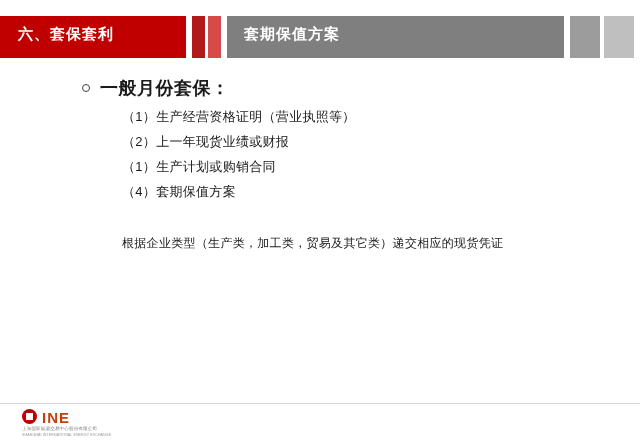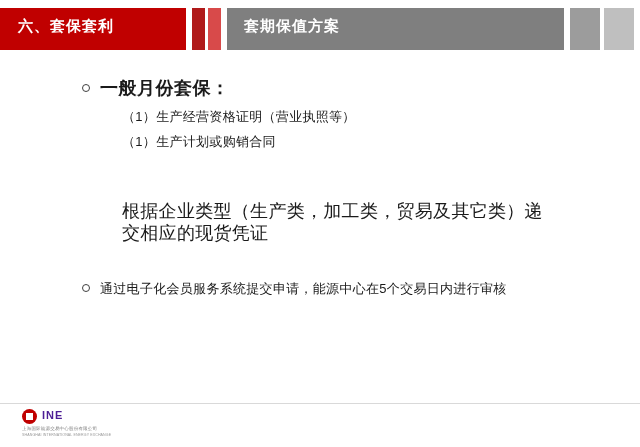--- a/index.html
+++ b/index.html
@@ -12,21 +12,21 @@
     background: #ffffff;
     font-family: "Liberation Sans", sans-serif;
     overflow: hidden;
     position: relative;
   }
 
   
   .header {
     position: absolute;
     left: 0;
-    top: 0;
+    top: 8px;
     width: 640px;
     height: 58px;
   }
   .hdr-red {
     position: absolute;
     left: 0;
     top: 8px;
     width: 186px;
     height: 42px;
     background: #c00000;
@@ -120,34 +120,34 @@
   }
   .head-text {
     font-size: 18px;
     font-weight: bold;
     color: #1a1a1a;
     line-height: 20px;
     letter-spacing: 0.5px;
   }
   .sub-list {
     margin-top: 6px;
-    margin-bottom: 20px;
+    margin-bottom: 12px;
     padding-left: 22px;
   }
   .sub-item {
     font-size: 13px;
     color: #1a1a1a;
     line-height: 25px;
     letter-spacing: 0.3px;
   }
   .para {
-    margin-top: 16px;
+    margin-top: 6px;
     margin-bottom: 16px;
     padding-left: 22px;
-    font-size: 18px;
+    font-size: 12px;
     color: #1a1a1a;
     line-height: 22px;
     letter-spacing: 0.3px;
     max-width: 430px;
   }
   .para-plain {
     font-size: 13px;
     font-weight: normal;
     color: #1a1a1a;
     line-height: 22px;
@@ -195,23 +195,23 @@
     left: 4px;
     top: 4px;
     width: 7px;
     height: 7px;
     background: #ffffff;
   }
   .logo-name {
     position: absolute;
     left: 20px;
     top: 2px;
-    font-size: 11px;
-    font-weight: bold;
-    color: #4c1d95;
+    font-size: 15px;
+    font-weight: bold;
+    color: #c2410c;
     letter-spacing: 1px;
   }
   .logo-cn {
     position: absolute;
     left: 0;
     top: 19px;
     font-size: 4.5px;
     color: #808080;
     letter-spacing: 0.2px;
     white-space: nowrap;
@@ -244,33 +244,31 @@
 
 <div class="content">
   <div class="bullet-block">
 
     <div class="bullet-row">
       <span class="ring"></span>
       <div class="head-text">一般月份套保：</div>
     </div>
     <div class="sub-list">
       <div class="sub-item">（1）生产经营资格证明（营业执照等）</div>
+      <div class="sub-item">（2）上一年现货业绩或财报</div>
       <div class="sub-item">（1）生产计划或购销合同</div>
+      <div class="sub-item">（4）套期保值方案</div>
     </div>
 
     <div class="spacer-10"></div>
 
     <div class="para">根据企业类型（生产类，加工类，贸易及其它类）递交相应的现货凭证</div>
 
     <div class="spacer-18"></div>
 
-    <div class="bullet-row">
-      <span class="ring"></span>
-      <div class="para-plain">通过电子化会员服务系统提交申请，能源中心在5个交易日内进行审核</div>
-    </div>
 
   </div>
 </div>
 
 <div class="footer">
   <div class="footer-rule"></div>
   <div class="logo-wrap">
     <div class="logo-mark"></div>
     <div class="logo-name">INE</div>
     <div class="logo-cn">上海国际能源交易中心股份有限公司</div>

